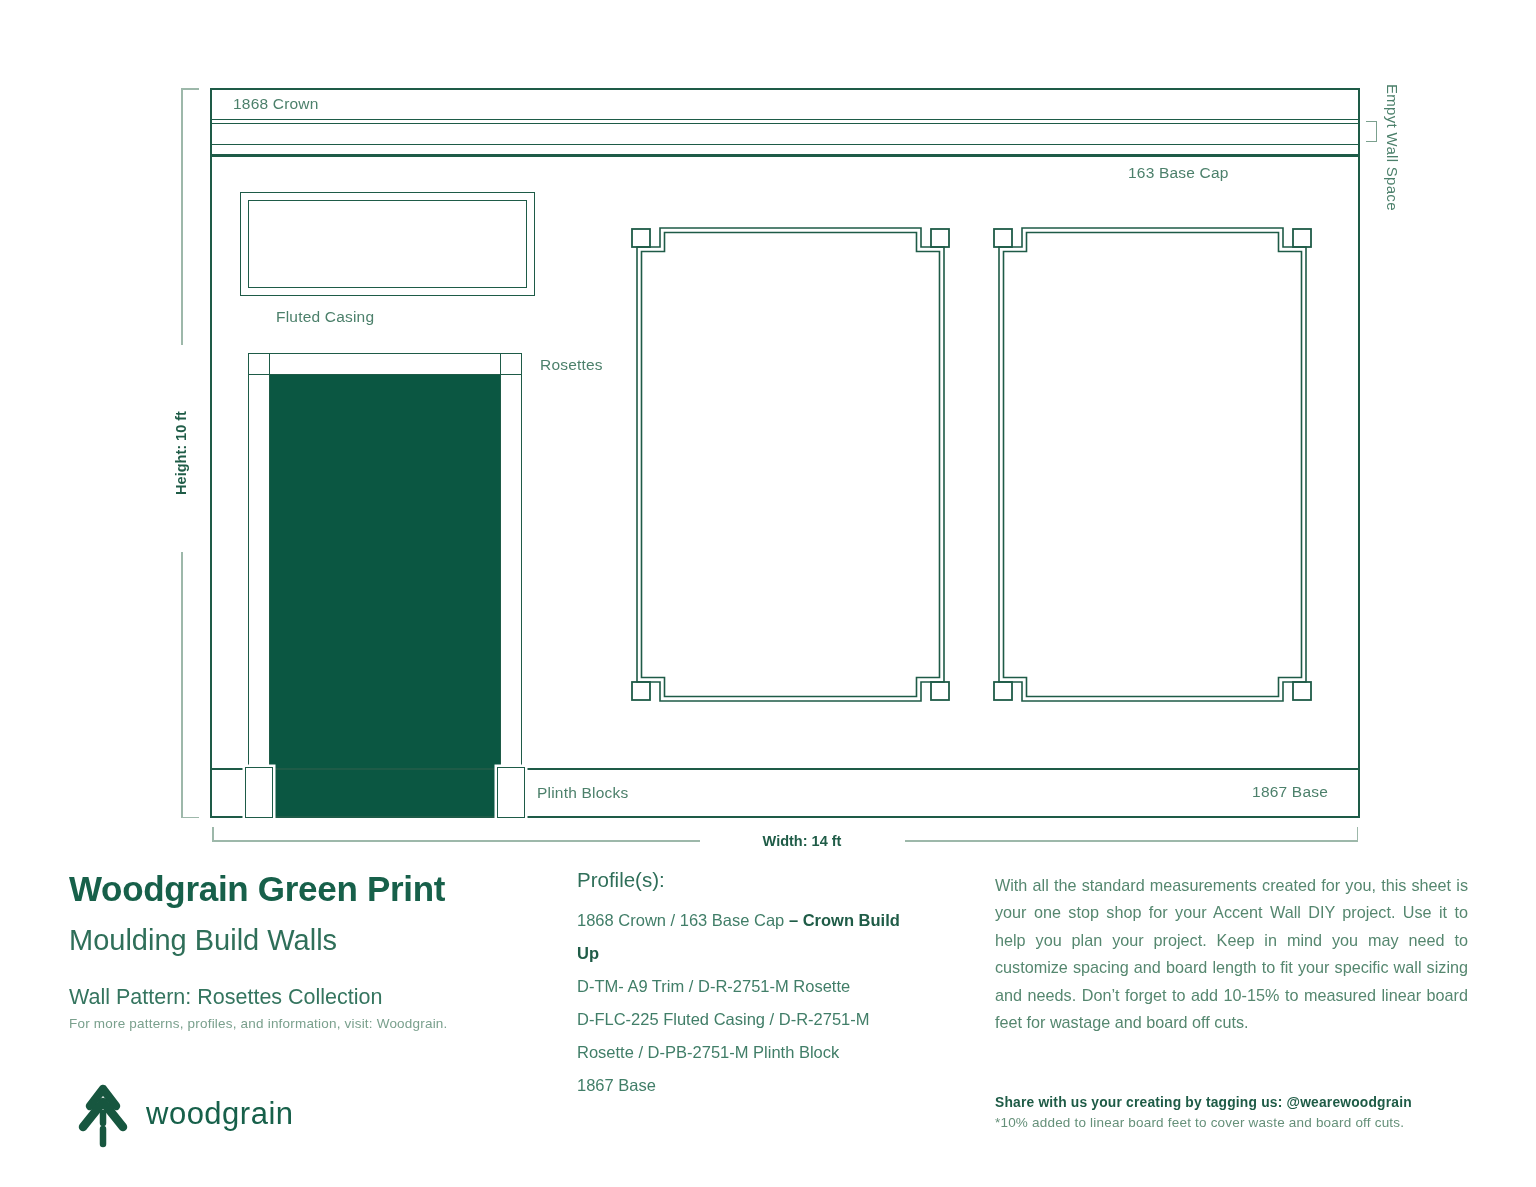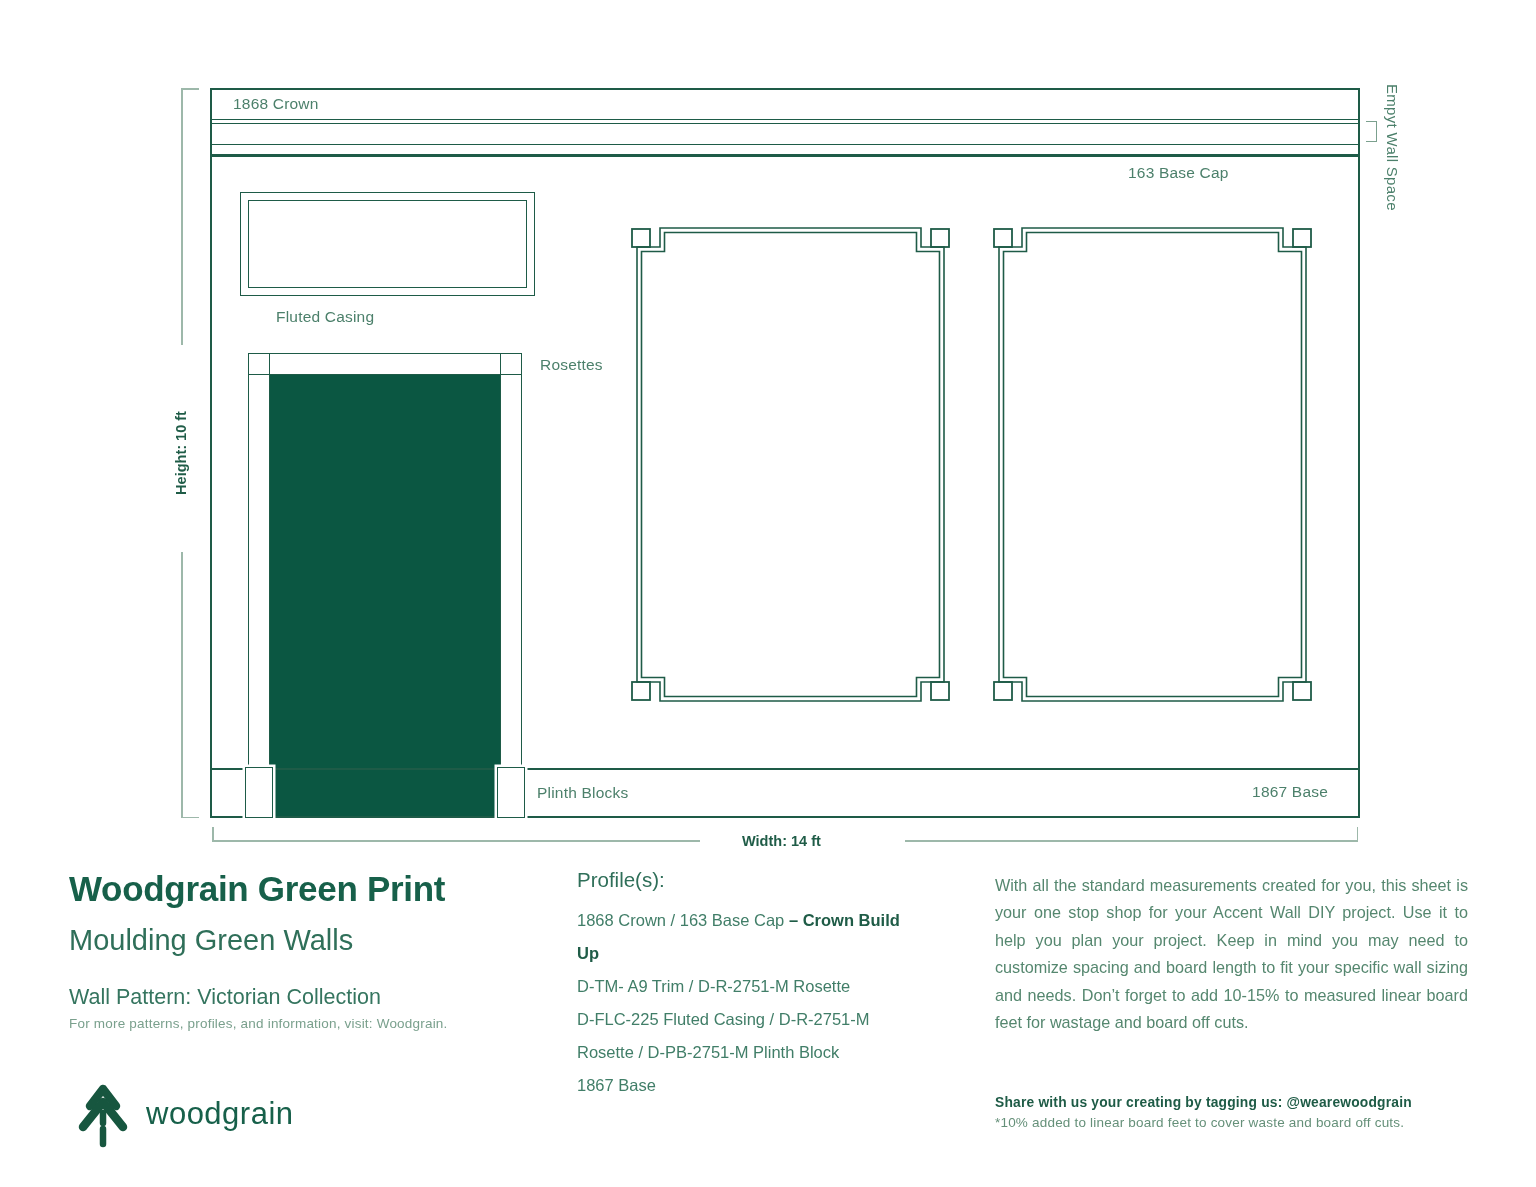--- a/index.html
+++ b/index.html
@@ -44,21 +44,21 @@
   .h-seg1{left:181px;top:88px;width:1.5px;height:257px;}
   .h-seg2{left:181px;top:552px;width:1.5px;height:266px;}
   .h-tick-top{left:181px;top:88px;width:18px;height:1.5px;}
   .h-tick-bot{left:181px;top:816.5px;width:18px;height:1.5px;}
   .w-seg1{left:212px;top:840px;width:488px;height:1.5px;}
   .w-seg2{left:905px;top:840px;width:453px;height:1.5px;}
   .w-tick-l{left:212px;top:827px;width:1.5px;height:14px;}
   .w-tick-r{left:1356.5px;top:827px;width:1.5px;height:14px;}
   .dim-label{color:#1F5C47;font-size:14.5px;font-weight:700;white-space:nowrap;}
   .height-label{left:121px;top:445px;width:120px;text-align:center;transform:rotate(-90deg);}
-  .width-label{left:742px;top:833px;width:120px;text-align:left;}
+  .width-label{left:742px;top:833px;width:120px;text-align:center;}
   
   .title{left:69px;top:869px;font-size:35px;font-weight:700;color:#17604A;letter-spacing:-.3px;}
   .subtitle{left:69px;top:924px;font-size:29px;font-weight:400;color:#2F6F59;}
   .pattern{left:69px;top:985px;font-size:21.5px;color:#35755F;}
   .pattern-note{left:69px;top:1016px;font-size:13.5px;color:#7AA08D;letter-spacing:.2px;}
   .logo{left:76px;top:1080px;display:flex;align-items:center;gap:16px;}
   .logo-word{font-size:31px;color:#17604A;font-weight:500;letter-spacing:.5px;}
   .profiles{left:577px;top:868px;width:360px;}
   .profiles-heading{font-size:20.5px;color:#2F6F59;margin-bottom:12px;}
   .profile-line{font-size:16.5px;color:#417E68;line-height:33px;}
@@ -126,22 +126,22 @@
   <div class="abs dimline h-tick-bot"></div>
   <div class="abs dim-label height-label">Height: 10 ft</div>
 
   <div class="abs dimline w-seg1"></div>
   <div class="abs dimline w-seg2"></div>
   <div class="abs dimline w-tick-l"></div>
   <div class="abs dimline w-tick-r"></div>
   <div class="abs dim-label width-label">Width: 14 ft</div>
 
   <div class="abs title">Woodgrain Green Print</div>
-  <div class="abs subtitle">Moulding Green Walls</div>
-  <div class="abs pattern">Wall Pattern: Victorian Collection</div>
+  <div class="abs subtitle">Moulding Build Walls</div>
+  <div class="abs pattern">Wall Pattern: Rosettes Collection</div>
   <div class="abs pattern-note">For more patterns, profiles, and information, visit: Woodgrain.</div>
 
   <div class="abs logo">
     <svg width="54" height="68" viewBox="0 0 54 68">
       <g stroke="#17563F" fill="none" stroke-linecap="round" stroke-linejoin="round">
         <path d="M 14,26 L 27,9 L 40,26" stroke-width="8.5"></path>
         <path d="M 7,47 L 27,22 L 47,47" stroke-width="8.5"></path>
         <path d="M 27,33 L 27,43" stroke-width="6.5"></path>
         <path d="M 27,49 L 27,64" stroke-width="6.5"></path>
       </g>

